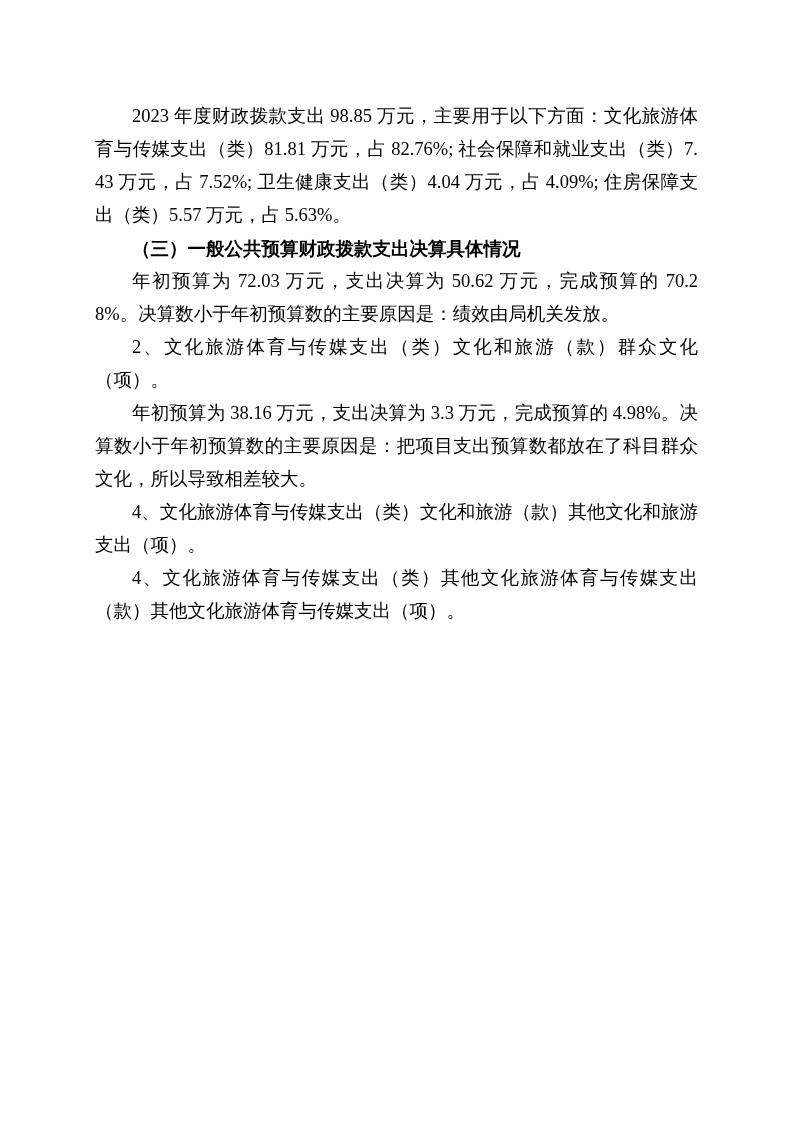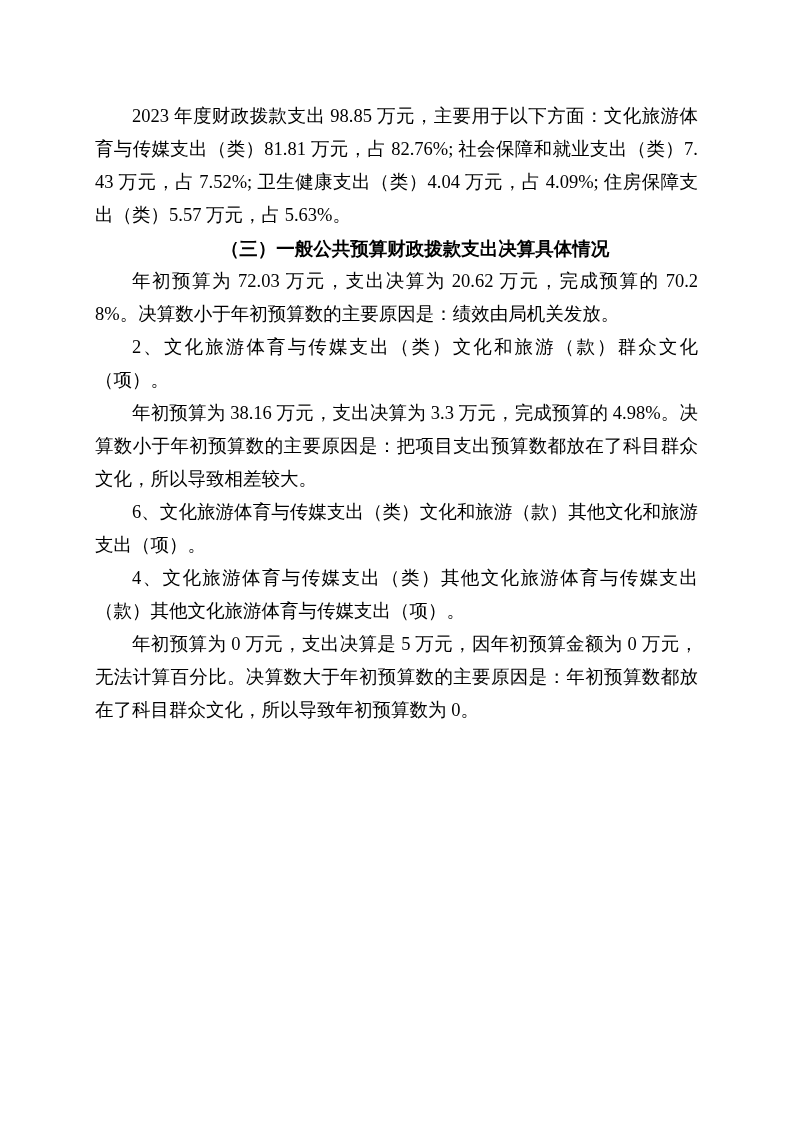--- a/index.html
+++ b/index.html
@@ -24,28 +24,27 @@
     margin: 0;
     padding: 0;
     text-indent: 2em;
     text-align: justify;
     line-height: 33px;
     word-break: break-all;
   }
   p.heading {
     font-family: "Liberation Sans", "DejaVu Sans", sans-serif;
     font-weight: 700;
-    text-align: center;
+    text-align: left;
   }
 </style>
 </head>
 <body>
 
 <div class="page">
   <p class="para">2023 年度财政拨款支出 98.85 万元，主要用于以下方面：文化旅游体育与传媒支出（类）81.81 万元，占 82.76%; 社会保障和就业支出（类）7.43 万元，占 7.52%; 卫生健康支出（类）4.04 万元，占 4.09%; 住房保障支出（类）5.57 万元，占 5.63%。</p>
   <p class="para heading">（三）一般公共预算财政拨款支出决算具体情况</p>
-  <p class="para">年初预算为 72.03 万元，支出决算为 20.62 万元，完成预算的 70.28%。决算数小于年初预算数的主要原因是：绩效由局机关发放。</p>
+  <p class="para">年初预算为 72.03 万元，支出决算为 50.62 万元，完成预算的 70.28%。决算数小于年初预算数的主要原因是：绩效由局机关发放。</p>
   <p class="para">2、文化旅游体育与传媒支出（类）文化和旅游（款）群众文化（项）。</p>
   <p class="para">年初预算为 38.16 万元，支出决算为 3.3 万元，完成预算的 4.98%。决算数小于年初预算数的主要原因是：把项目支出预算数都放在了科目群众文化，所以导致相差较大。</p>
-  <p class="para">6、文化旅游体育与传媒支出（类）文化和旅游（款）其他文化和旅游支出（项）。</p>
+  <p class="para">4、文化旅游体育与传媒支出（类）文化和旅游（款）其他文化和旅游支出（项）。</p>
   <p class="para">4、文化旅游体育与传媒支出（类）其他文化旅游体育与传媒支出（款）其他文化旅游体育与传媒支出（项）。</p>
-  <p class="para">年初预算为 0 万元，支出决算是 5 万元，因年初预算金额为 0 万元，无法计算百分比。决算数大于年初预算数的主要原因是：年初预算数都放在了科目群众文化，所以导致年初预算数为 0。</p>
 </div>
 
 </body></html>

